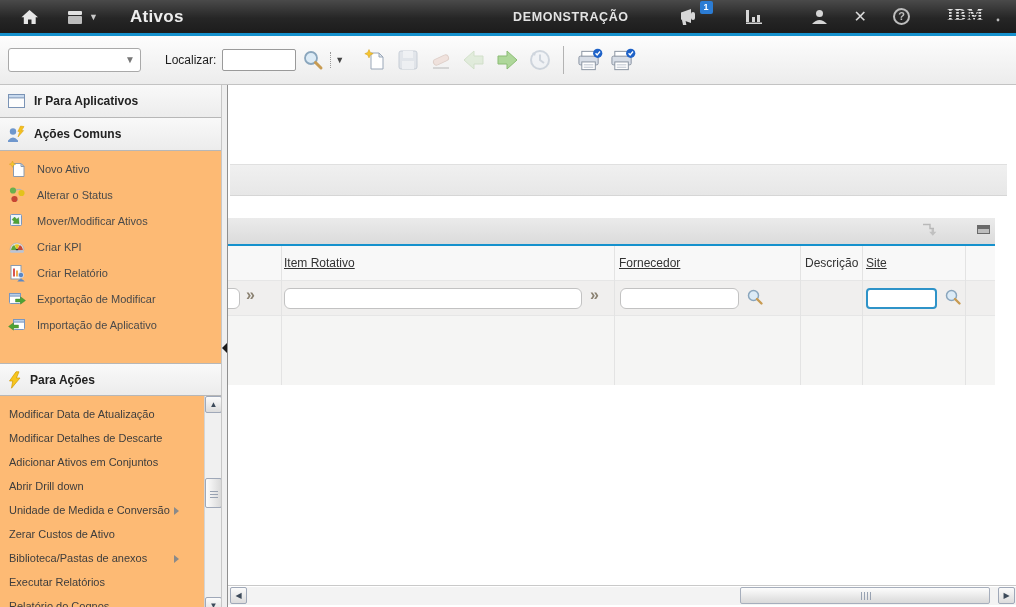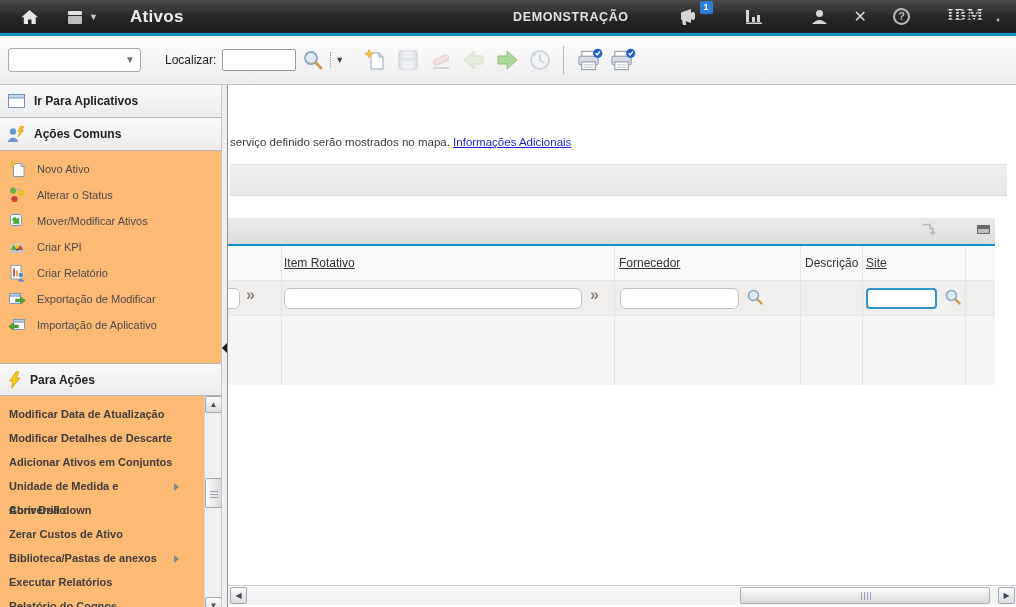--- a/index.html
+++ b/index.html
@@ -49,21 +49,21 @@
     background:linear-gradient(#f9f9f9,#ececec); border-bottom:1px solid #b7b7b7;
     font-size:12px; font-weight:bold; color:#222; cursor:pointer; }
   .sb-head .hicon { margin-right:8px; display:inline-flex; }
   #sb-actions { padding-top:5px; height:212px; }
   .sb-item { height:26px; display:flex; align-items:center; padding-left:8px; font-size:11px;
     color:#4a4a4a; cursor:pointer; }
   .sb-item .iicon { width:20px; margin-right:9px; display:inline-flex; }
   #more-head { border-top:1px solid #b7b7b7; }
   #morelist { position:relative; height:218px; }
   .more-item { height:24px; line-height:24px; padding-left:9px; font-size:11px; color:#3d3d3d;
-    cursor:pointer; padding-right:26px; position:relative;font-weight:bold; }
+    cursor:pointer; padding-right:26px; position:relative; }
   .subarrow { position:absolute; right:24px; top:9px; width:0; height:0;
     border-left:5px solid #8a8a8a; border-top:4px solid transparent; border-bottom:4px solid transparent; }
 
   
   .sb-vtrack { position:absolute; right:0; top:0; bottom:0; width:17px; background:#f0f0f0;
     border-left:1px solid #d4d4d4; }
   .scrollbtn { width:17px; height:17px; background:linear-gradient(#fbfbfb,#dcdcdc);
     border:1px solid #9fa8b8; border-radius:2px; color:#3c4a5a; font-size:8px; line-height:15px;
     text-align:center; cursor:pointer; }
   .sb-vtrack .up { position:absolute; top:0; }
@@ -356,46 +356,42 @@
         </svg>
     </span>
     <span>Para Ações</span>
   </div>
 
   <div id="morelist">
     <div style="padding-top:6px; padding-right:18px;">
       <div class="more-item"><span>Modificar Data de Atualização</span></div>
       <div class="more-item"><span>Modificar Detalhes de Descarte</span></div>
       <div class="more-item"><span>Adicionar Ativos em Conjuntos</span></div>
+      <div class="more-item"><span>Abrir Drill down</span></div>
       <div class="more-item"><span>Unidade de Medida e Conversão</span><span class="subarrow"></span></div>
-      <div class="more-item"><span>Abrir Drill down</span></div>
       <div class="more-item"><span>Zerar Custos de Ativo</span></div>
       <div class="more-item"><span>Biblioteca/Pastas de anexos</span><span class="subarrow"></span></div>
       <div class="more-item"><span>Executar Relatórios</span></div>
       <div class="more-item"><span>Relatório do Cognos</span></div>
     </div>
     <div class="sb-vtrack">
       <div class="scrollbtn up">▲</div>
       <div class="vthumb">
           <div class="grip"></div>
         </div>
       <div class="scrollbtn down">▼</div>
     </div>
   </div>
 </div>
 
 <div id="splitter">
   <span class="tri"></span>
 </div>
 
 <div id="main">
-  <div id="notice">
-    <span>serviço definido serão mostrados no mapa.</span>
-    <a>Informações Adicionais</a>
-  </div>
 
   <div id="grayband"></div>
 
   <div id="tablewrap">
     <div id="tbl-toolbar">
       <span id="dl-ic">
         <svg width="20" height="16" viewBox="0 0 20 16">
             <path d="M3 1.5 h7 v4 h4" fill="none" stroke="#9a9a9a" stroke-width="1.4"></path>
             <path d="M12.5 6.5 v3.5 h-3 l4.5 5 4.5 -5 h-3 V6.5 z" fill="#ababab" transform="scale(.8) translate(2 1)"></path>
           </svg>

